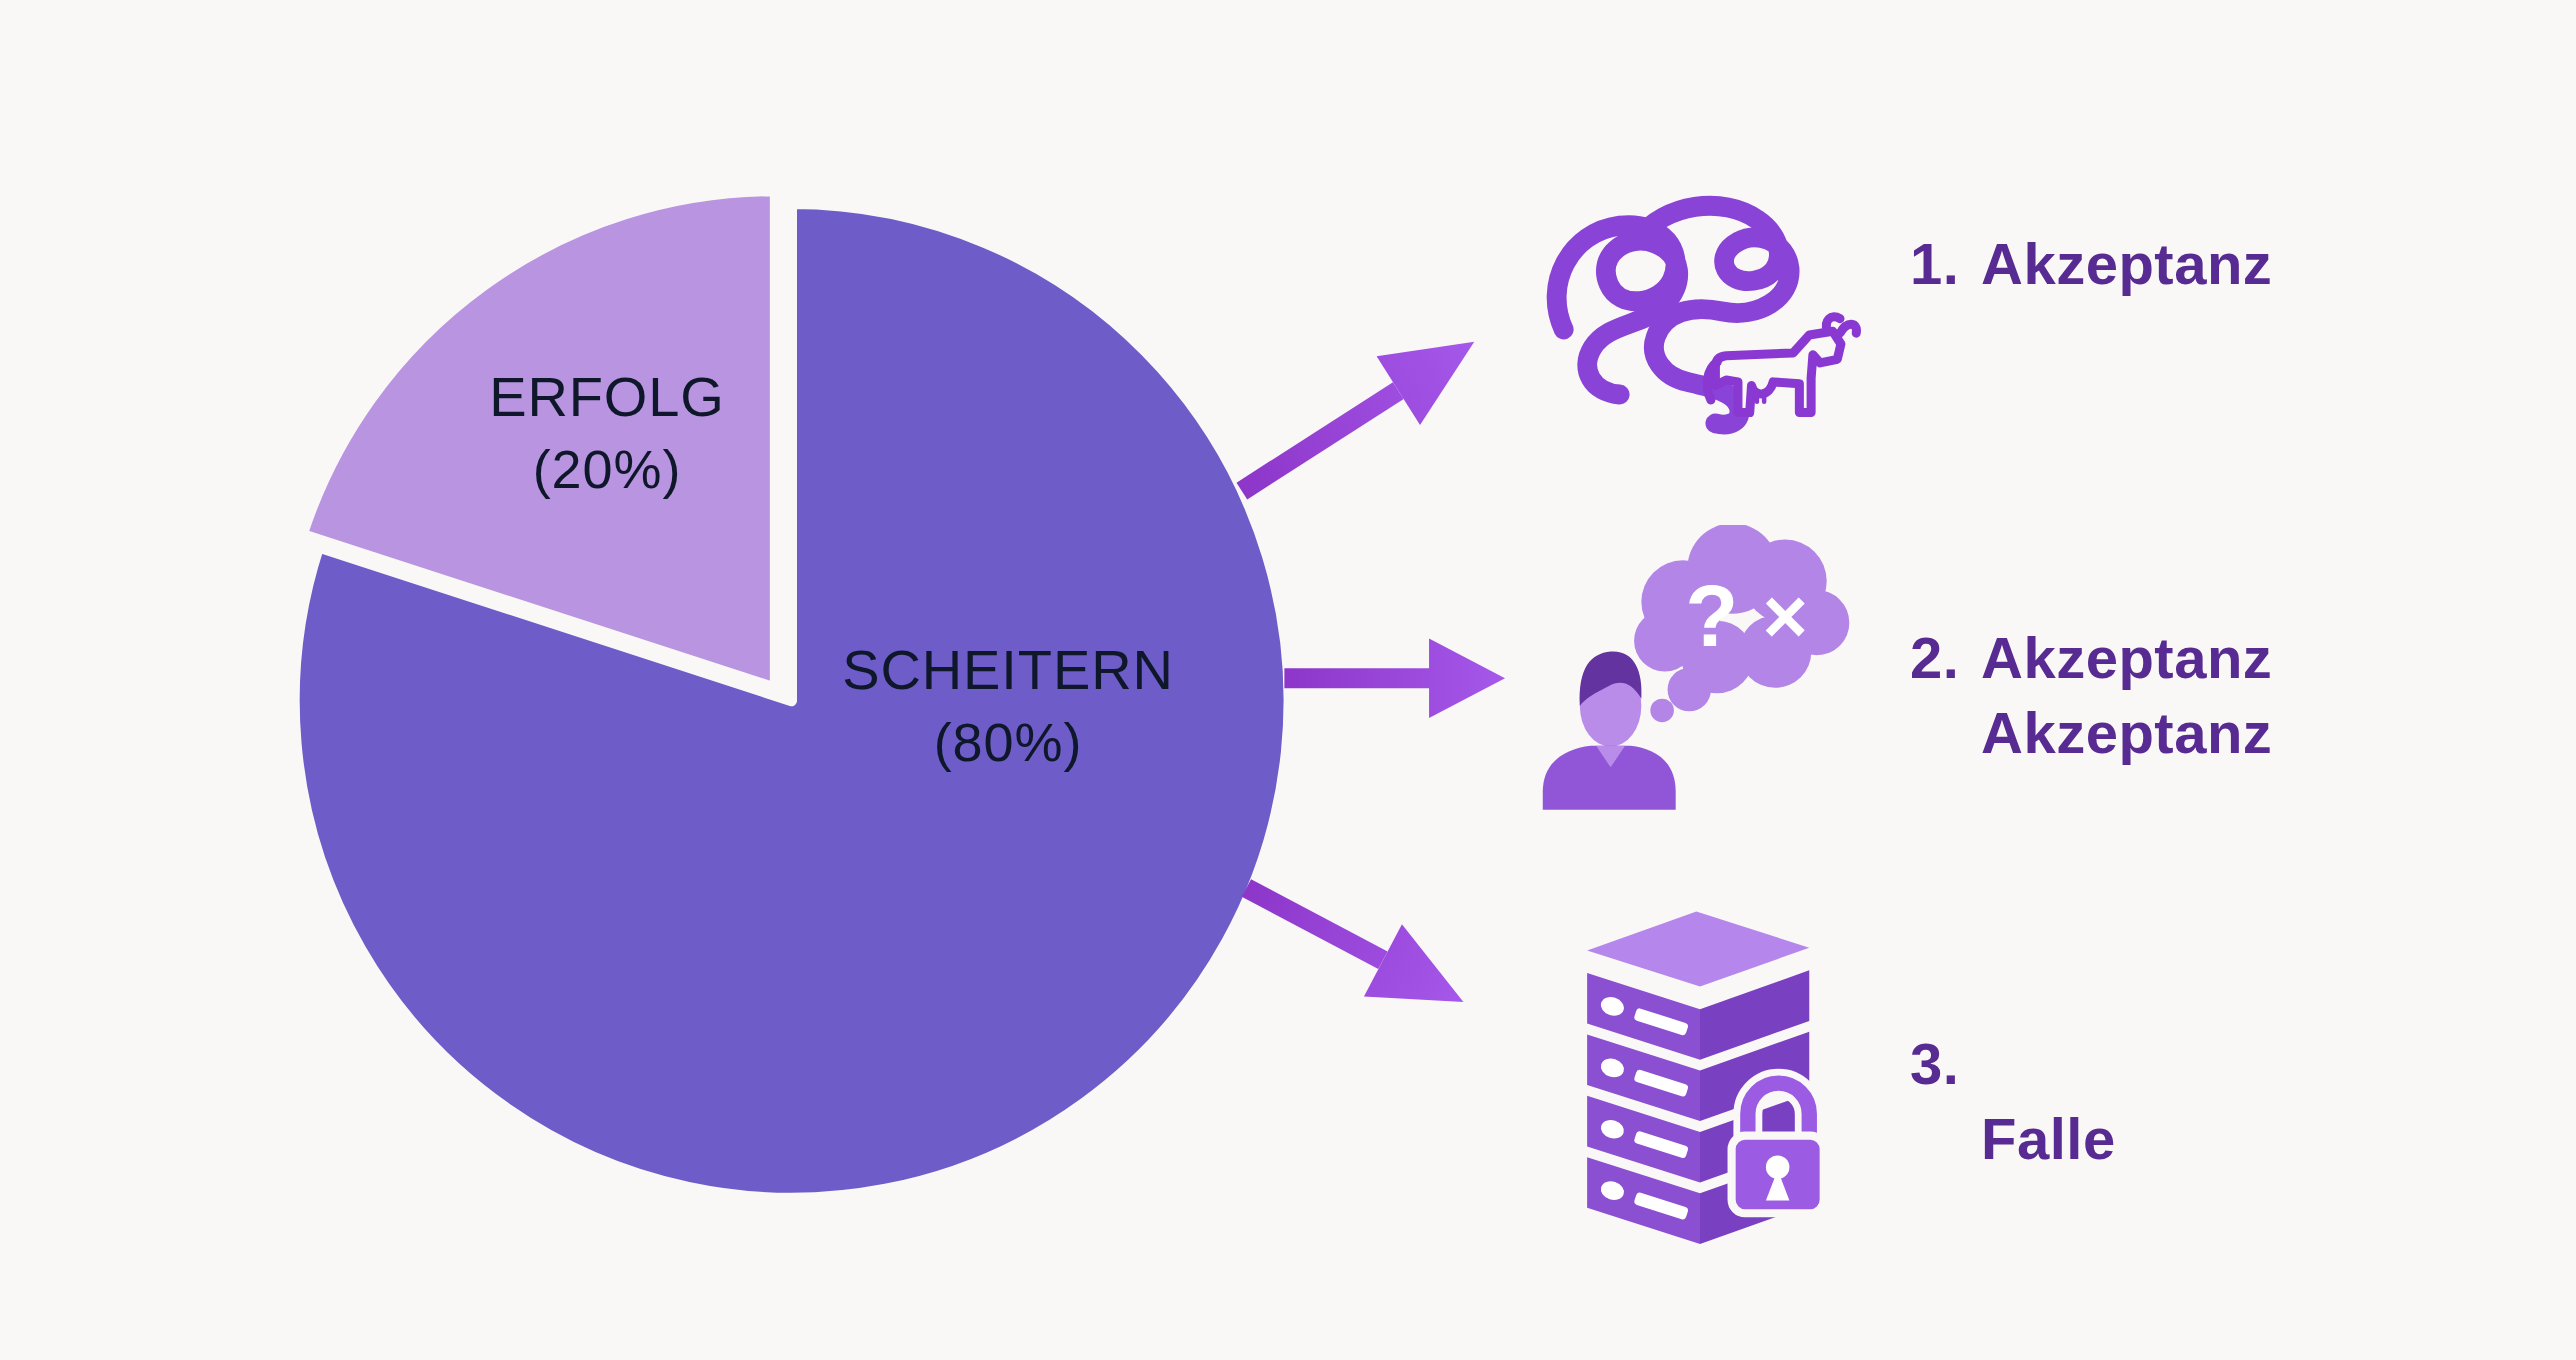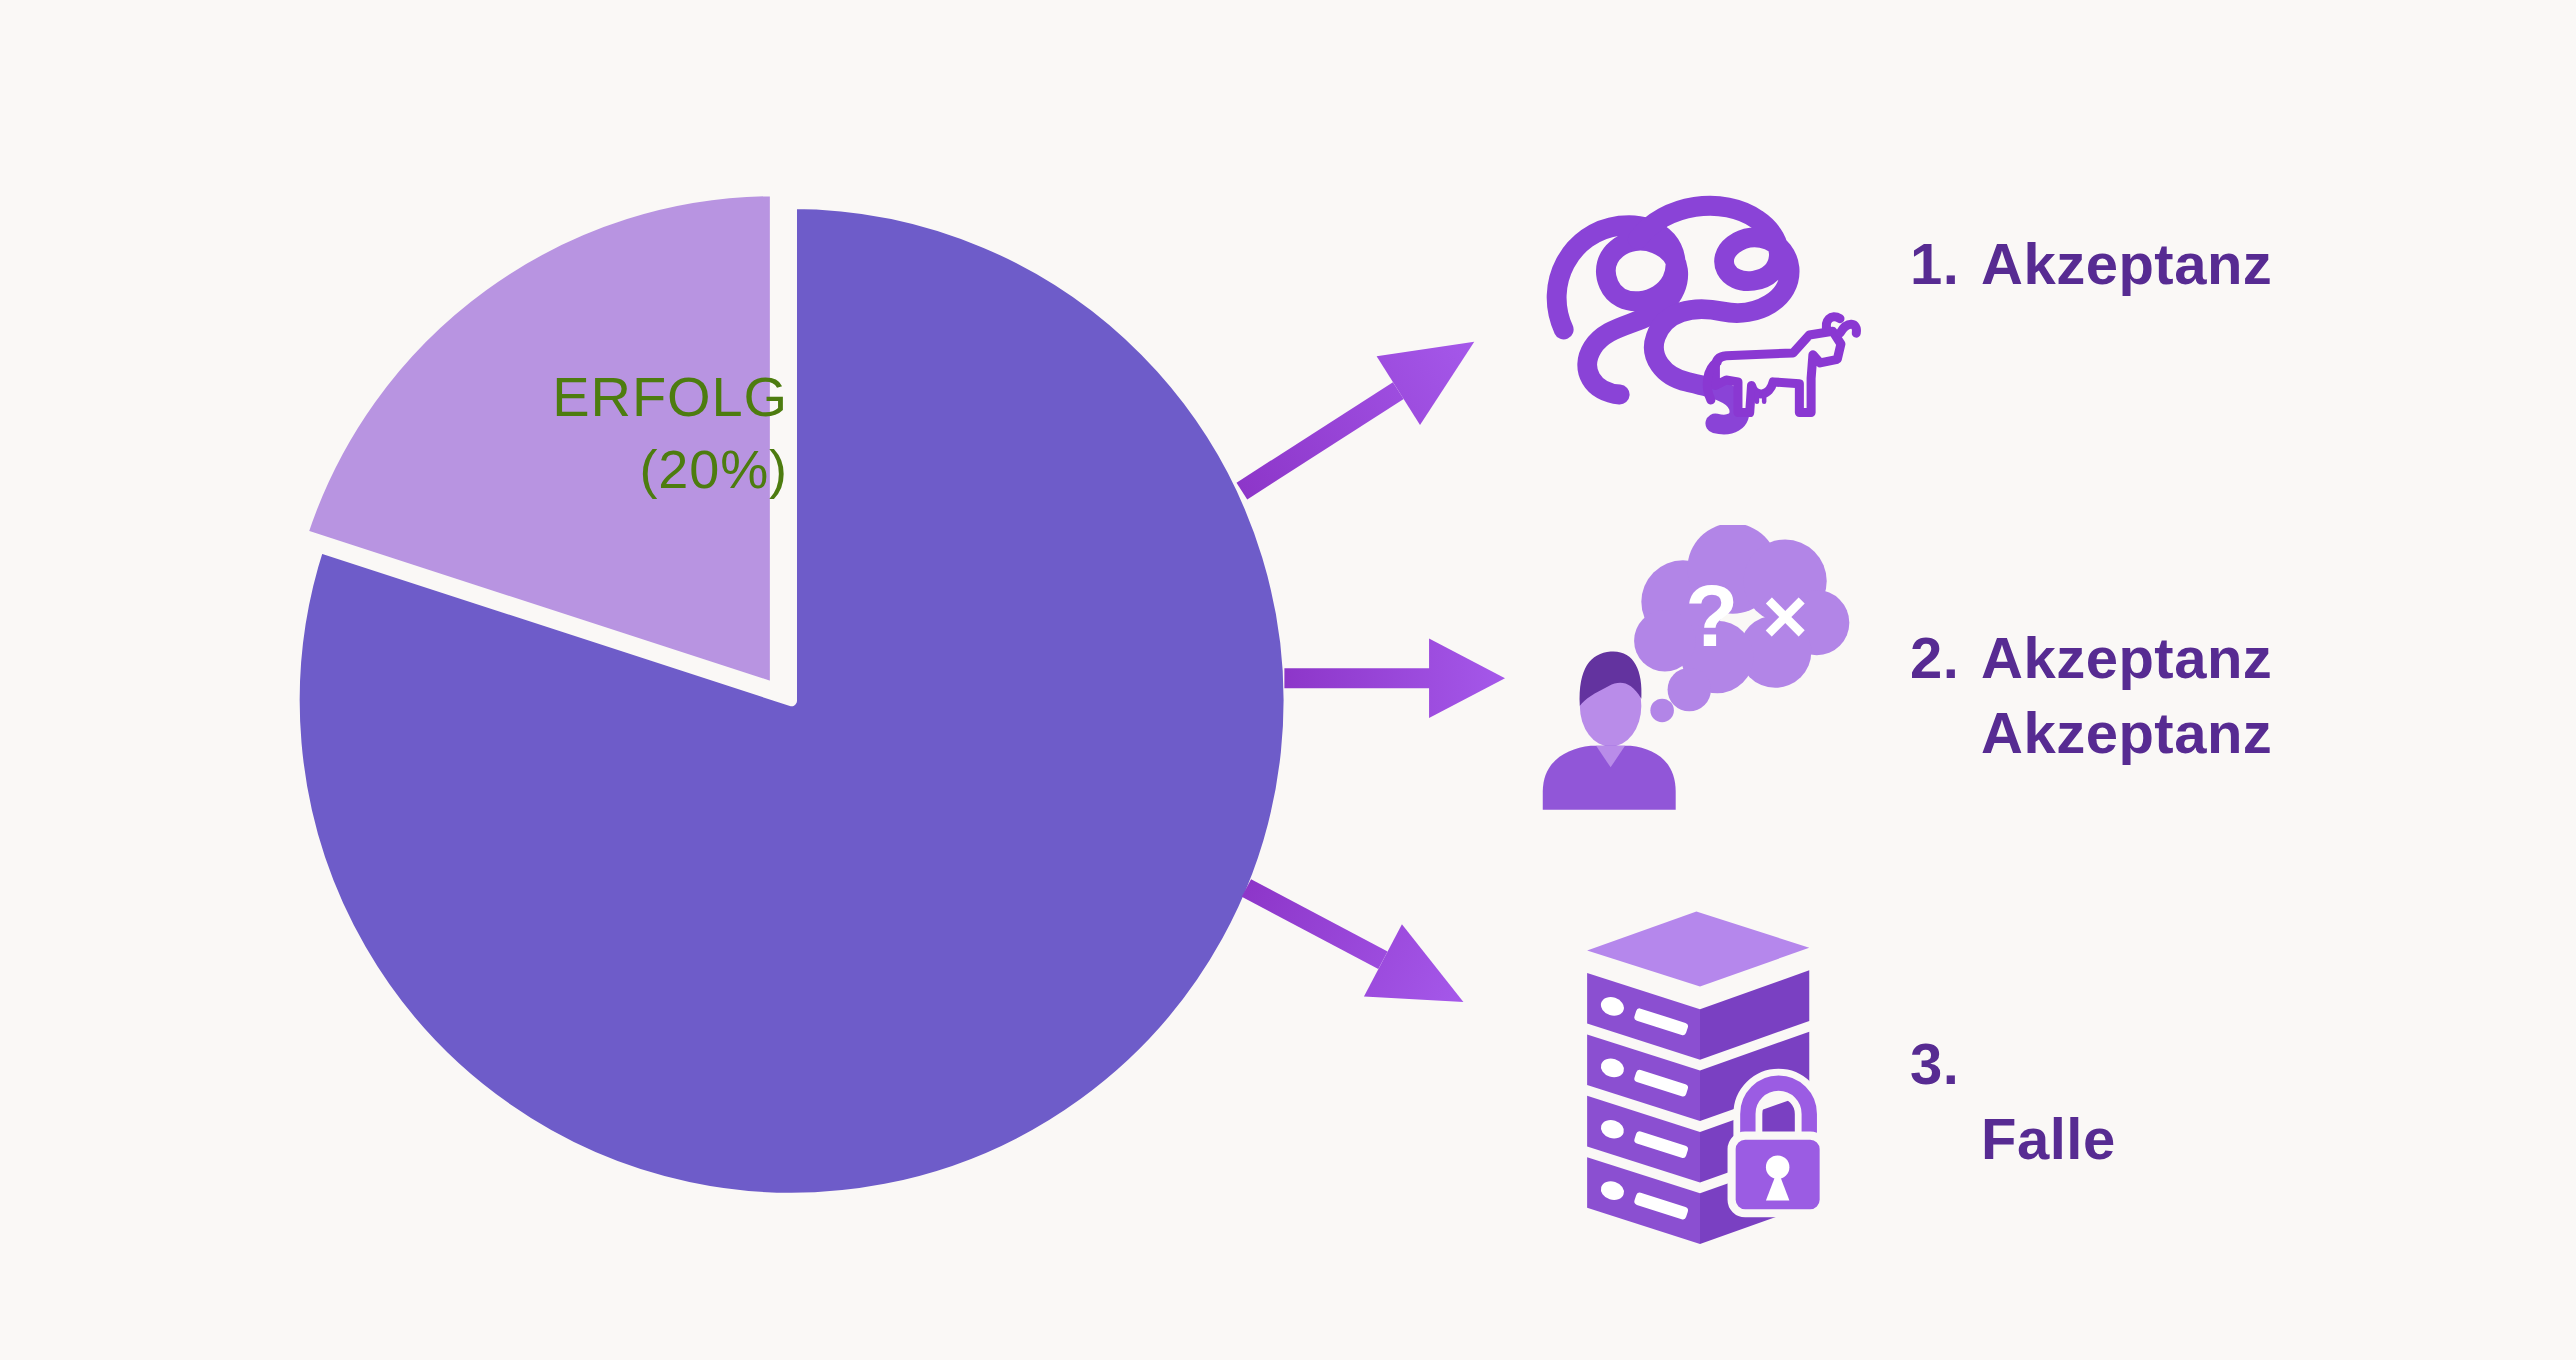--- a/index.html
+++ b/index.html
@@ -3,21 +3,21 @@
 <meta charset="utf-8">
 <style>
   html,body{margin:0;padding:0;background:#faf8f6;}
   .stage{
     position:relative;width:2576px;height:1360px;overflow:hidden;
     background:#faf8f6;font-family:"Liberation Sans",sans-serif;
   }
   .layer{position:absolute;left:0;top:0;}
   
   .pie-label{
-    position:absolute;text-align:right;color:#4d7c0f;
+    position:absolute;text-align:center;color:#0f172a;
     font-weight:500;letter-spacing:0.9px;line-height:1.32;
   }
   .pie-label .l1{font-size:56px;}
   .pie-label .l2{font-size:54px;}
   #erfolg-label{left:426px;top:360px;width:362px;}
   #scheitern-label{left:782px;top:633px;width:452px;}
   
   .reason{
     position:absolute;left:1910px;display:flex;align-items:flex-start;
     color:#572b92;font-size:58px;font-weight:600;line-height:1.3;
@@ -71,20 +71,24 @@
 
     <g>
       <path d="M 1378 982 L 1529 1062" stroke="url(#ag3)" stroke-width="22" fill="none"></path>
       <polygon points="1618,1108 1508,1102 1550,1022" fill="url(#ag3)"></polygon>
     </g>
   </svg>
 
   <div class="pie-label" id="erfolg-label">
     <div class="l1">ERFOLG</div>
     <div class="l2">(20%)</div>
+  </div>
+  <div class="pie-label" id="scheitern-label">
+    <div class="l1">SCHEITERN</div>
+    <div class="l2">(80%)</div>
   </div>
 
   <div class="icon-box" id="icon-kuhpfad">
     <svg width="380" height="298" viewBox="0 0 420 330">
       <g fill="none" stroke="#8a43d7" stroke-width="22" stroke-linecap="round" stroke-linejoin="round">
         <path d="M 38 170 C 15 120 45 62 100 55 C 148 49 172 85 158 115 C 144 143 100 148 88 120
                  C 74 88 108 62 140 75 C 170 87 172 118 150 142 C 128 166 88 162 70 190
                  C 55 214 70 240 100 242"></path>
         <path d="M 120 70 C 150 30 215 22 252 48 C 288 72 282 112 248 116 C 218 120 205 92 226 76
                  C 250 58 285 72 288 102 C 291 136 252 158 214 150 C 180 143 150 150 140 178

